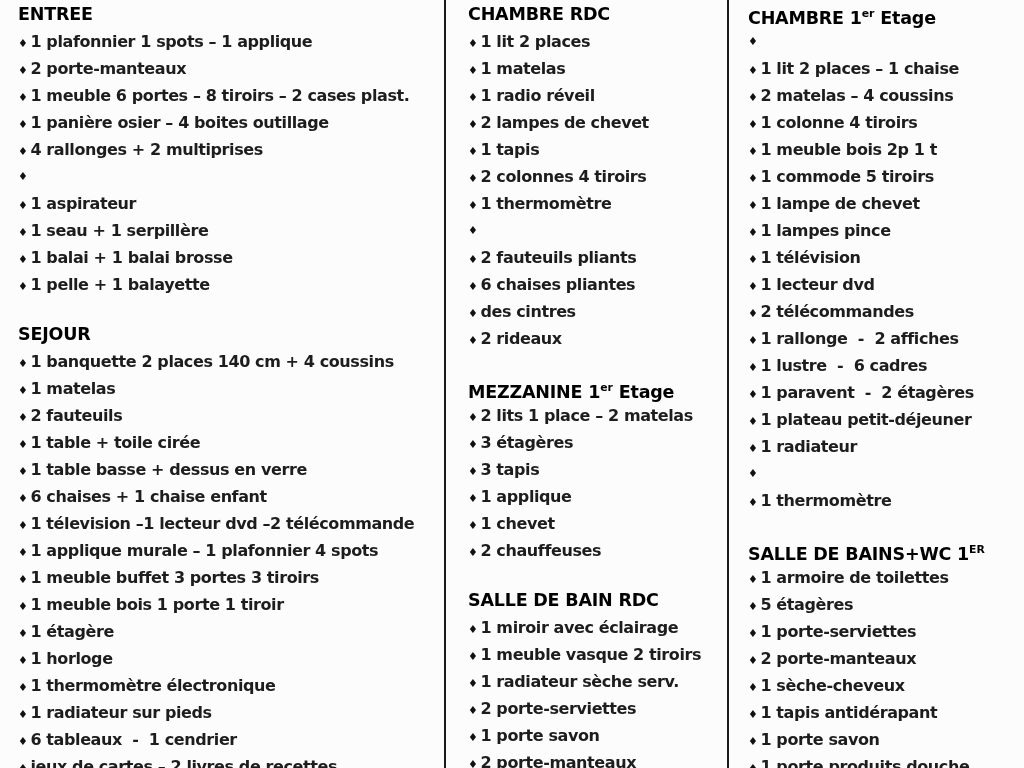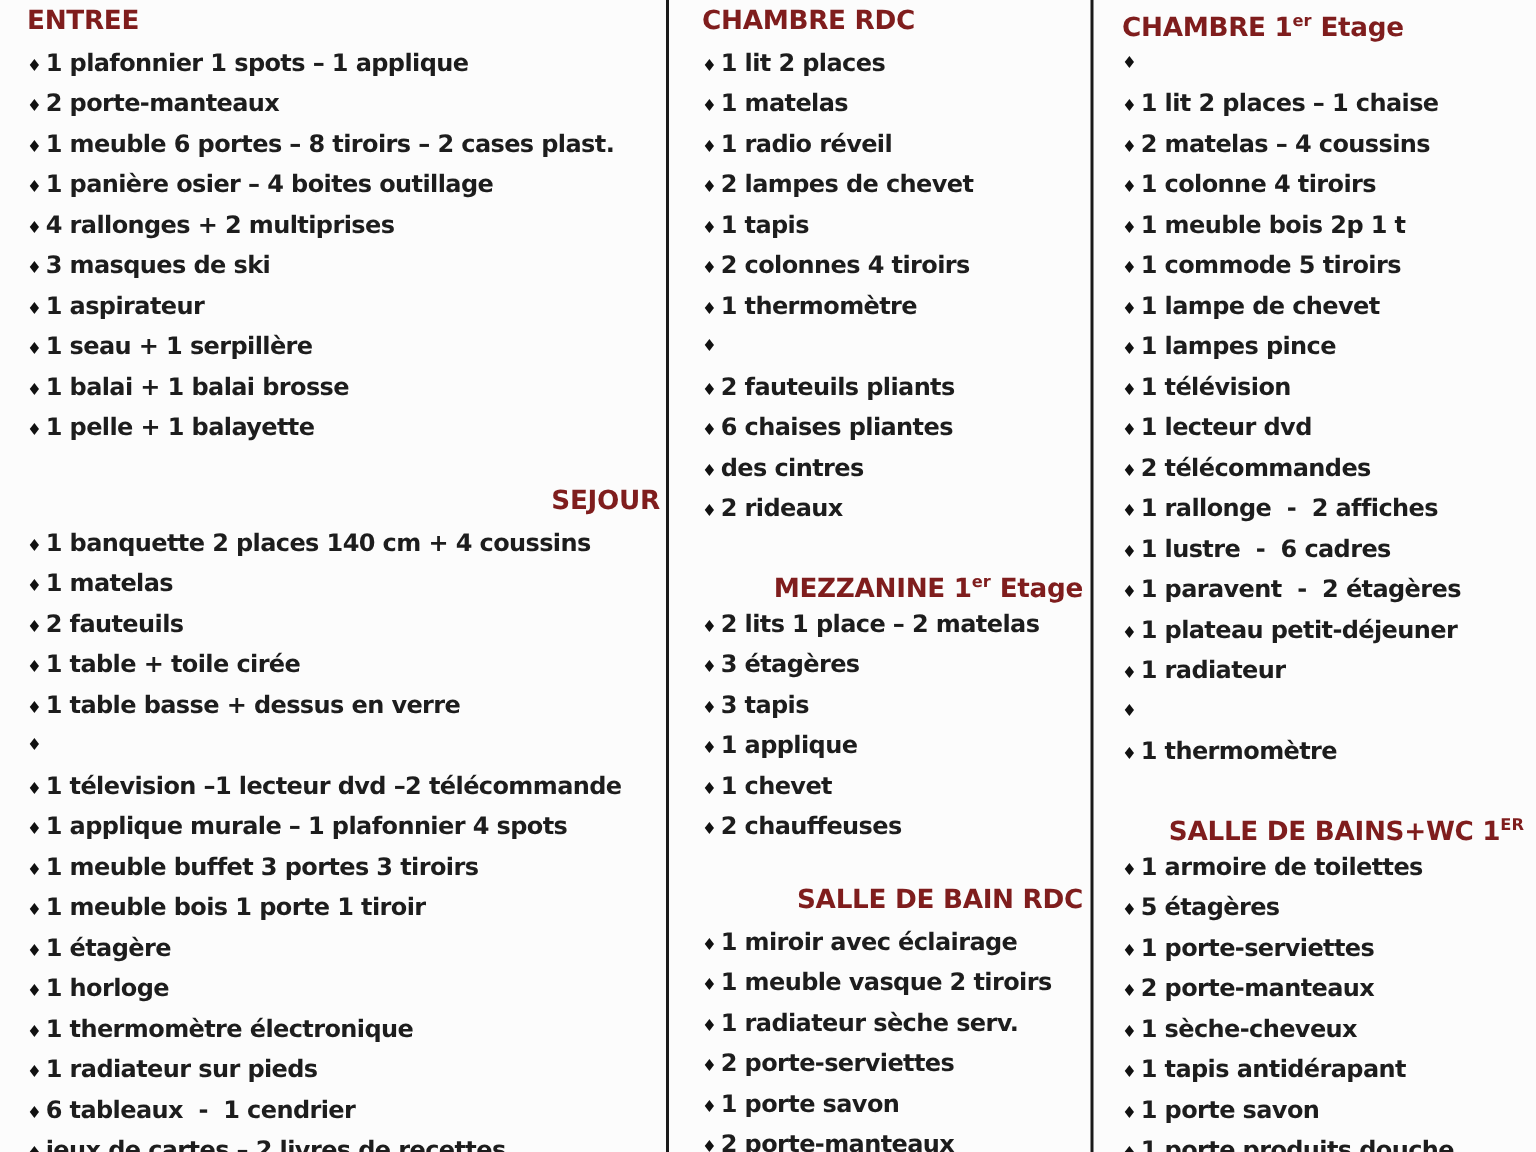--- a/index.html
+++ b/index.html
@@ -16,28 +16,28 @@
   .col-1 { left:18px;  width:422px; }
   .col-2 { left:468px; width:254px; }
   .col-3 { left:748px; width:268px; }
   .divider {
     position:absolute; top:0; bottom:0; width:2px;
     background:#1a1a1a;
   }
   .divider-1 { left:444px; }
   .divider-2 { left:727px; }
   .section-title {
-    color:#7f1d1d;
+    color:#000000;
     font-size:17.5px;
     line-height:24px;
     height:26px;
     letter-spacing:-0.2px;
     white-space:pre;
   }
-  .section + .section .section-title { margin-top:24px;text-align:right; }
+  .section + .section .section-title { margin-top:24px; }
   .sup { font-size:0.62em; vertical-align:super; letter-spacing:0; }
   .item {
     display:flex; align-items:baseline;
     height:27px; line-height:27px;
     font-size:16px;
     letter-spacing:-0.4px;
     white-space:pre;
   }
   .bullet {
     font-size:11px;
@@ -52,34 +52,34 @@
 
 <div class="page">
   <div class="col col-1">
       <div class="section">
         <div class="section-title"><span>ENTREE</span></div>
         <div class="item"><span class="bullet">♦</span><span class="item-text">1 plafonnier 1 spots – 1 applique</span></div>
         <div class="item"><span class="bullet">♦</span><span class="item-text">2 porte-manteaux</span></div>
         <div class="item"><span class="bullet">♦</span><span class="item-text">1 meuble 6 portes – 8 tiroirs – 2 cases plast.</span></div>
         <div class="item"><span class="bullet">♦</span><span class="item-text">1 panière osier – 4 boites outillage</span></div>
         <div class="item"><span class="bullet">♦</span><span class="item-text">4 rallonges + 2 multiprises</span></div>
-        <div class="item"><span class="bullet">♦</span><span class="item-text">3 masques de ski</span></div>
+        <div class="item"><span class="bullet">♦</span></div>
         <div class="item"><span class="bullet">♦</span><span class="item-text">1 aspirateur</span></div>
         <div class="item"><span class="bullet">♦</span><span class="item-text">1 seau + 1 serpillère</span></div>
         <div class="item"><span class="bullet">♦</span><span class="item-text">1 balai + 1 balai brosse</span></div>
         <div class="item"><span class="bullet">♦</span><span class="item-text">1 pelle + 1 balayette</span></div>
       </div>
       <div class="section">
         <div class="section-title"><span>SEJOUR</span></div>
         <div class="item"><span class="bullet">♦</span><span class="item-text">1 banquette 2 places 140 cm + 4 coussins</span></div>
         <div class="item"><span class="bullet">♦</span><span class="item-text">1 matelas</span></div>
         <div class="item"><span class="bullet">♦</span><span class="item-text">2 fauteuils</span></div>
         <div class="item"><span class="bullet">♦</span><span class="item-text">1 table + toile cirée</span></div>
         <div class="item"><span class="bullet">♦</span><span class="item-text">1 table basse + dessus en verre</span></div>
-        <div class="item"><span class="bullet">♦</span></div>
+        <div class="item"><span class="bullet">♦</span><span class="item-text">6 chaises + 1 chaise enfant</span></div>
         <div class="item"><span class="bullet">♦</span><span class="item-text">1 télevision –1 lecteur dvd –2 télécommande</span></div>
         <div class="item"><span class="bullet">♦</span><span class="item-text">1 applique murale – 1 plafonnier 4 spots</span></div>
         <div class="item"><span class="bullet">♦</span><span class="item-text">1 meuble buffet 3 portes 3 tiroirs</span></div>
         <div class="item"><span class="bullet">♦</span><span class="item-text">1 meuble bois 1 porte 1 tiroir</span></div>
         <div class="item"><span class="bullet">♦</span><span class="item-text">1 étagère</span></div>
         <div class="item"><span class="bullet">♦</span><span class="item-text">1 horloge</span></div>
         <div class="item"><span class="bullet">♦</span><span class="item-text">1 thermomètre électronique</span></div>
         <div class="item"><span class="bullet">♦</span><span class="item-text">1 radiateur sur pieds</span></div>
         <div class="item"><span class="bullet">♦</span><span class="item-text">6 tableaux  -  1 cendrier</span></div>
         <div class="item"><span class="bullet">♦</span><span class="item-text">jeux de cartes – 2 livres de recettes</span></div>

